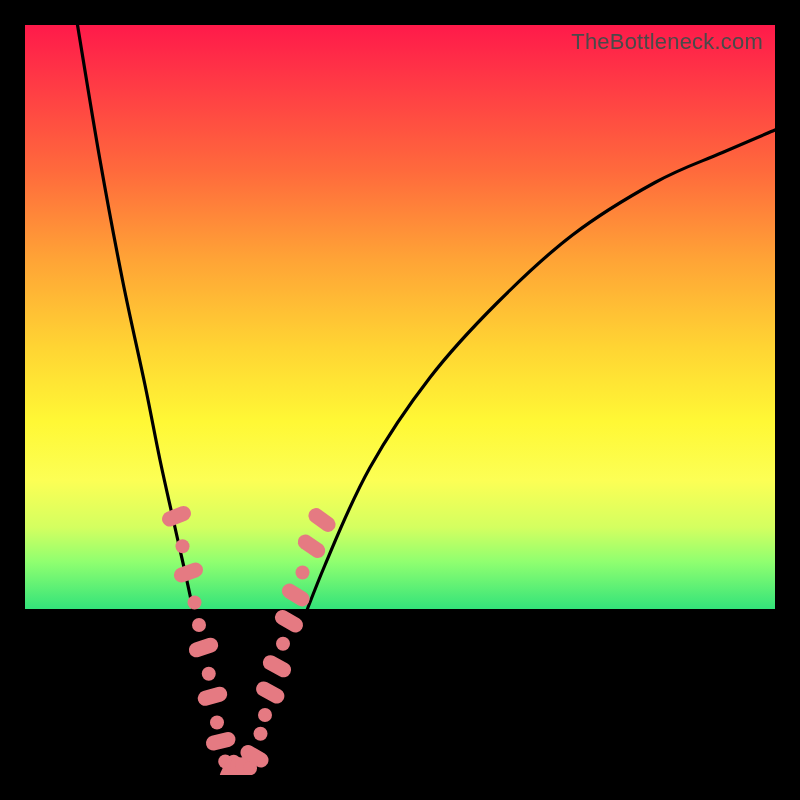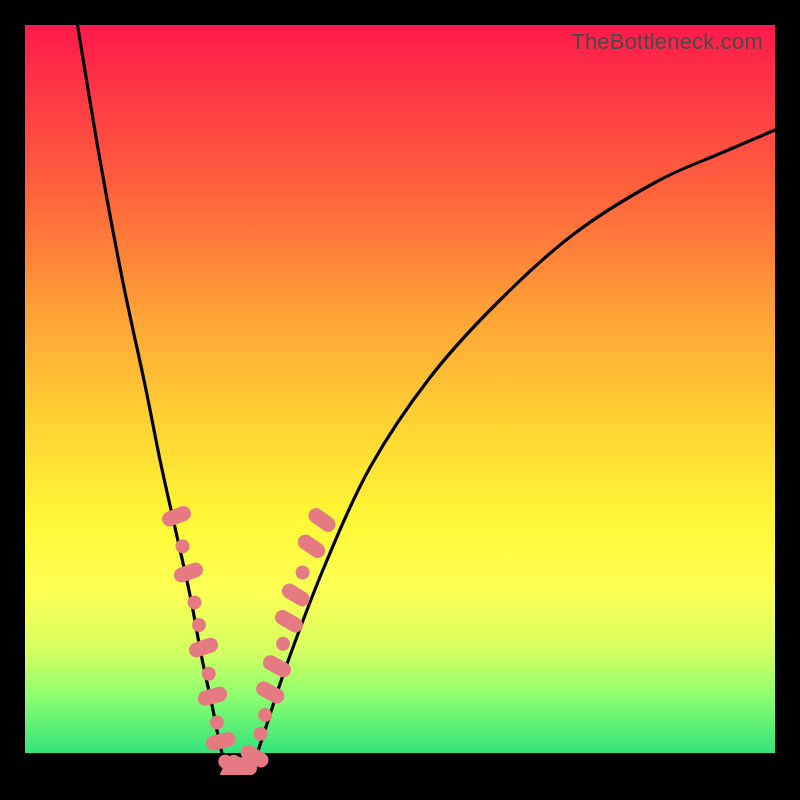--- a/index.html
+++ b/index.html
@@ -17,21 +17,21 @@
     top: 0;
     width: 800px;
     height: 800px;
     background: #000;
   }
   .plot {
     position: absolute;
     left: 25px;
     top: 25px;
     width: 750px;
-    height: 728px;
+    height: 584px;
     background: linear-gradient(
       to bottom,
       #ff1a4a 0%,
       #ff3a45 10%,
       #ff6a3c 25%,
       #ffa336 40%,
       #ffd433 55%,
       #fff835 68%,
       #fcff55 78%,
       #d4ff60 86%,

